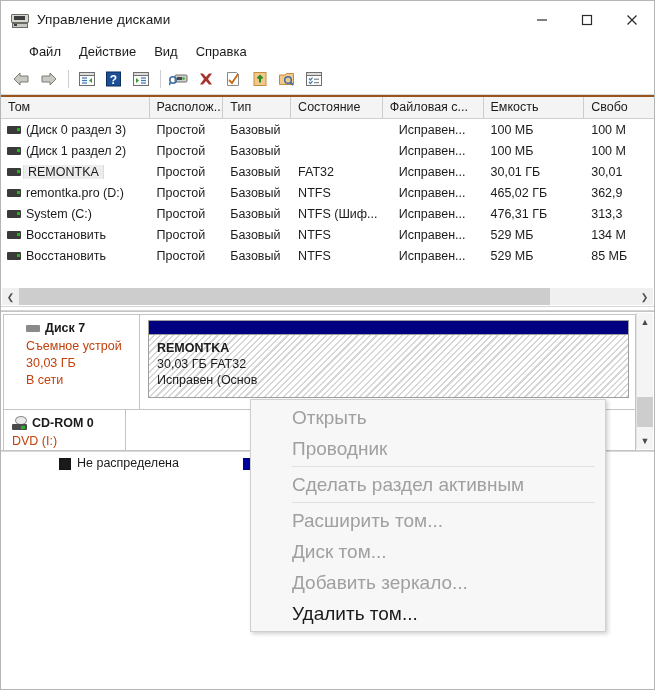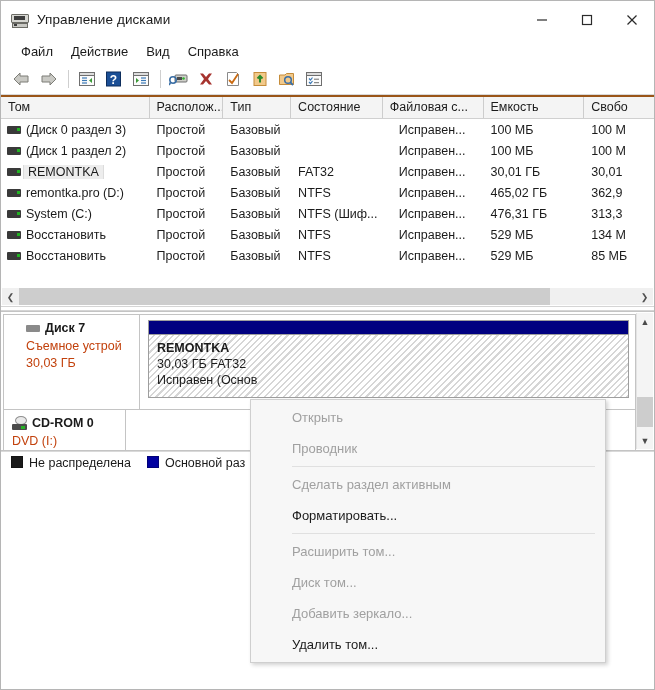--- a/index.html
+++ b/index.html
@@ -81,21 +81,21 @@
     display: flex; align-items: center; justify-content: center;
     color: #2b2b2b;
   }
   .wc svg { display: block; }
 
   
   .menubar {
     height: 26px;
     display: flex;
     align-items: center;
-    padding-left: 11px;
+    padding-left: 19px;
     background: #ffffff;
   }
   .menubar .mi {
     padding: 3px 9px;
     font-size: 13px;
     color: #1b1b1b;
   }
 
   
   .toolbar {
@@ -355,40 +355,40 @@
     color: #1b1b1b;
     border-top: 1px solid #d9d9d9;
   }
   .legend .sw {
     width: 12px; height: 12px;
     margin-right: 6px;
     flex: none;
     border: 1px solid rgba(0,0,0,.25);
     box-sizing: border-box;
   }
-  .legend .lg-item { display: flex; align-items: flex-start; margin-right: 16px; }
+  .legend .lg-item { display: flex; align-items: flex-end; margin-right: 16px; margin-left: 48px; }
 
   
   .ctxmenu {
     position: absolute;
     left: 249px; top: 398px;
     width: 356px;
     background: #f7f7f7;
     border: 1px solid #cfcfcf;
     box-shadow: 2px 2px 4px rgba(0,0,0,.18);
     padding: 2px 0 2px 0;
     box-sizing: border-box;
     z-index: 50;
   }
   .ctx-item {
     height: 31px;
     display: flex;
     align-items: center;
     padding-left: 41px;
-    font-size: 13px;
+    font-size: 19px;
     color: #1b1b1b;
     white-space: nowrap;
   }
   .ctx-item.disabled { color: #a0a0a0; }
   .ctx-item.highlight { background: #61cbf0; color: #1b1b1b; }
   .ctx-sep {
     height: 1px;
     background: #e0e0e0;
     margin: 2px 10px 2px 41px;
   }
@@ -652,20 +652,21 @@
     <div class="gp-inner">
 
       <div class="disk-row first">
         <div class="disk-info">
           <div class="disk-title">
             <span class="dico"></span>
             <span>Диск 7</span>
           </div>
           <div class="disk-meta">Съемное устрой</div>
           <div class="disk-meta">30,03 ГБ</div>
+          <div class="disk-meta">В сети</div>
         </div>
         <div class="disk-parts">
           <div class="part">
             <div class="capbar"></div>
             <div class="hatch">
               <div class="ptitle">REMONTKA</div>
               <div class="pline">30,03 ГБ FAT32</div>
               <div class="pline">Исправен (Основ</div>
             </div>
           </div>
@@ -705,21 +706,20 @@
       <span class="sw" style="background:#0000a0"></span>
       <span>Основной раз</span>
     </div>
   </div>
 
   <div class="ctxmenu">
     <div class="ctx-item disabled">Открыть</div>
     <div class="ctx-item disabled">Проводник</div>
     <div class="ctx-sep"></div>
     <div class="ctx-item disabled">Сделать раздел активным</div>
-    <div class="ctx-item">Форматировать...</div>
     <div class="ctx-sep"></div>
     <div class="ctx-item disabled">Расширить том...</div>
     <div class="ctx-item disabled">Диск том...</div>
     <div class="ctx-item disabled">Добавить зеркало...</div>
     <div class="ctx-item">Удалить том...</div>
 
   </div>
 
 </div>
 

